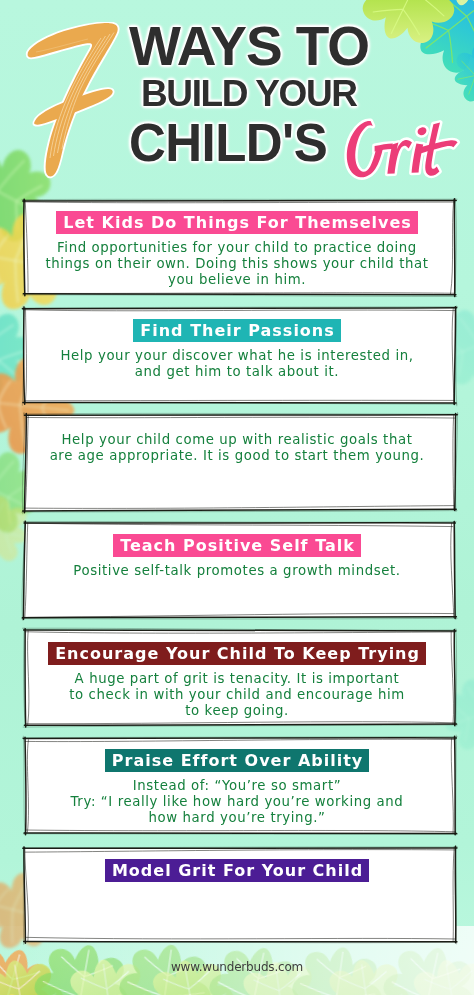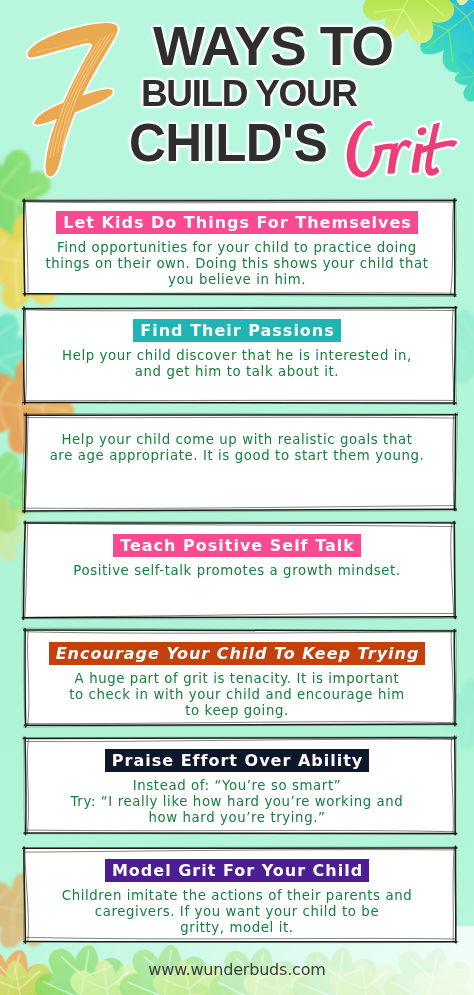--- a/index.html
+++ b/index.html
@@ -16,38 +16,38 @@
     background:linear-gradient(100deg,rgba(255,255,255,0.02) 0%,rgba(255,255,255,0.28) 36%,rgba(255,255,255,0.58) 68%,rgba(255,255,255,0.78) 100%);}
 
   
   #header{position:absolute;left:0;top:0;width:474px;height:200px;}
   #seven{position:absolute;left:22px;top:22px;width:100px;height:160px;}
   #head-lines{position:absolute;left:129px;top:22px;width:345px;}
   .hline{font-family:"Liberation Sans",sans-serif;font-weight:bold;color:#2e2e2e;
      font-size:54px;line-height:48px;letter-spacing:-0.3px;white-space:nowrap;
      text-shadow:0 0 2px #fff, 1px 1px 2px #fff, -1px 1px 2px #fff, 1px -1px 2px #fff, -1px -1px 2px #fff,
                  0 2px 3px #fff, 2px 0 3px #fff, -2px 0 3px #fff, 0 -2px 3px #fff;}
-  .hline.l1{font-size:55px;letter-spacing:-1.1px;margin-left:24px;}
+  .hline.l1{font-size:55px;letter-spacing:-1.1px;}
   .hline.l2{font-size:37px;letter-spacing:-1.4px;margin-left:12px;}
   .hline.l3{font-size:54px;letter-spacing:-0.6px;transform:scaleX(0.945);transform-origin:left center;}
   #grit{position:absolute;left:340px;top:116px;width:122px;height:68px;}
 
   
   .card{position:absolute;left:25px;width:430px;}
   .card-bg{position:absolute;overflow:visible;}
   .card-inner{position:absolute;left:-3px;top:0;width:430px;text-align:center;padding-top:11px;}
   .chip{display:inline-block;color:#ffffff;
      font-family:"DejaVu Sans",sans-serif;font-weight:bold;
      font-size:16px;line-height:17px;padding:3px 6px;letter-spacing:1.0px;text-indent:1.1px;}
   .btext{color:#15803d;font-family:"DejaVu Sans",sans-serif;font-size:13.3px;
      line-height:16.2px;padding:6px 8px 0;white-space:pre-line;letter-spacing:0.6px;}
 
   
   #footer{position:absolute;left:0;top:960px;width:474px;text-align:center;
-     color:#3d3d3d;font-family:"DejaVu Sans",sans-serif;font-size:16px;letter-spacing:-0.2px;}
+     color:#3d3d3d;font-family:"DejaVu Sans",sans-serif;font-size:12px;letter-spacing:-0.2px;}
 </style>
 </head>
 <body>
 
 <div id="page">
   <div id="bg-base"></div>
   <svg id="bg-svg" viewBox="0 0 474 995">
     <defs>
 
       <path id="leaf" d="M0,0
@@ -322,21 +322,21 @@
           <path d="M5.672181069958848,102.2593707133059 C4.205474108367627,70.99941358024691 4.615486111111111,29.002964677640602 5.024852537722908,4.9577760631001375" fill="none" stroke="#14160f" stroke-width="1.5" stroke-linecap="round" opacity="0.96"></path>
           <path d="M4.61270061728395,7.76821159122085 C117.28798096707818,10.479442729766804 280.6974202674897,6.747551440329219 435.9455599794239,8.56680658436214" fill="none" stroke="#14160f" stroke-width="0.85" stroke-linecap="round" opacity="0.62"></path>
           <path d="M434.2727585733882,5.832620781893004 C431.3796399176955,34.943431069958855 434.888816872428,75.64974794238682 434.7000997942387,101.97375778463649" fill="none" stroke="#14160f" stroke-width="0.85" stroke-linecap="round" opacity="0.62"></path>
           <path d="M435.26792623456794,98.43540534979424 C322.62700360082306,98.1309585048011 160.2179243827161,98.51708333333333 5.187206790123456,98.77309499314129" fill="none" stroke="#14160f" stroke-width="0.85" stroke-linecap="round" opacity="0.62"></path>
           <path d="M6.427907750342936,100.75042102194787 C8.696917866941014,70.63781207133059 6.719851680384088,30.947124485596706 6.516401234567902,6.0814719478737995" fill="none" stroke="#14160f" stroke-width="0.85" stroke-linecap="round" opacity="0.62"></path>
           <path d="M3.1007248028120715,6.0829923696845 C115.84297067901234,5.275029149519891 280.24623713991764,5.224989711934157 438.58112872513715,4.7587591306584365" fill="none" stroke="#14160f" stroke-width="0.7" stroke-linecap="round" opacity="0.38"></path>
           <path d="M437.4067146776406,4.009198559670782 C437.4621502057613,34.45162037037037 436.0675,73.67151748971193 437.7942966820988,103.84136501628944" fill="none" stroke="#14160f" stroke-width="0.7" stroke-linecap="round" opacity="0.38"></path>
           <path d="M437.9034949802812,102.16166953875172 C324.1449562757202,101.99951131687243 161.5074819958848,100.11399005486967 3.6752309756515773,100.6728272462277" fill="none" stroke="#14160f" stroke-width="0.7" stroke-linecap="round" opacity="0.38"></path>
           <path d="M3.3309399434156375,103.41802825360082 C4.573094135802469,70.84328875171467 5.378455932784637,30.505276063100133 4.209303840877915,4.258049725651578" fill="none" stroke="#14160f" stroke-width="0.7" stroke-linecap="round" opacity="0.38"></path>
         </svg>
-        <div class="card-inner"><div class="chip" style="background: rgb(31, 181, 180);">Find Their Passions</div><div class="btext">Help your child discover that he is interested in,
+        <div class="card-inner"><div class="chip" style="background: rgb(31, 181, 180);">Find Their Passions</div><div class="btext">Help your your discover what he is interested in,
 and get him to talk about it.</div></div>
       </div>
       <div class="card" style="top: 415px; height: 95px;">
         <svg class="card-bg" viewBox="0 0 442 107" width="442" height="107" style="left: -6px; top: -6px;">
           <path d="M6.933528806584362,6.0488340192043895 L436.7534259259259,6.101423182441701 L435.71159465020577,100.04084362139918 L5.1709979423868315,101.96586076817559 Z" fill="#ffffff"></path>
           <path d="M5.433528806584362,6.333137860082305 C117.53008230452674,6.275662722908093 282.9904475308642,6.002433984910837 438.2534259259259,5.87113511659808" fill="none" stroke="#14160f" stroke-width="1.5" stroke-linecap="round" opacity="0.96"></path>
           <path d="M436.6131824417009,4.601423182441701 C436.0466563786008,35.04503429355281 436.6457098765432,75.21431412894376 435.68021604938275,101.54084362139918" fill="none" stroke="#14160f" stroke-width="1.5" stroke-linecap="round" opacity="0.96"></path>
           <path d="M437.21159465020577,100.35753429355282 C324.32033950617284,100.95408950617283 161.2955195473251,101.24548182441701 3.6709979423868315,102.03709533607682" fill="none" stroke="#14160f" stroke-width="1.5" stroke-linecap="round" opacity="0.96"></path>
           <path d="M5.492770919067215,103.8658607681756 C5.754415294924554,74.18009173525378 7.545188614540466,32.463169581618665 7.277746913580247,4.5488340192043895" fill="none" stroke="#14160f" stroke-width="1.5" stroke-linecap="round" opacity="0.96"></path>
           <path d="M7.332288168724279,8.46607647462277 C119.68692386831276,9.505693587105624 281.25222736625517,7.090983367626887 436.0790732510288,9.06526817558299" fill="none" stroke="#14160f" stroke-width="0.85" stroke-linecap="round" opacity="0.62"></path>
@@ -378,60 +378,58 @@
           <path d="M6.73395061728395,102.07884087791496 C6.052297668038409,73.24144804526749 6.004593621399177,29.923579389574755 6.183535665294925,3.730949931412894" fill="none" stroke="#14160f" stroke-width="1.5" stroke-linecap="round" opacity="0.96"></path>
           <path d="M5.787463271604938,6.741806241426612 C116.68480967078189,9.358195301783264 280.56184156378595,7.777847222222222 436.1300997942387,6.942191358024692" fill="none" stroke="#14160f" stroke-width="0.85" stroke-linecap="round" opacity="0.62"></path>
           <path d="M432.1631299725652,6.494291872427984 C431.79266460905353,33.850586419753085 435.91665637860075,73.93319958847735 434.02682921810697,99.46900850480111" fill="none" stroke="#14160f" stroke-width="0.85" stroke-linecap="round" opacity="0.62"></path>
           <path d="M436.7598734567901,97.8570061728395 C324.0664248971193,94.73749142661181 159.45827160493826,99.04336934156379 6.550858333333333,98.69278223593965" fill="none" stroke="#14160f" stroke-width="0.85" stroke-linecap="round" opacity="0.62"></path>
           <path d="M8.72410013717421,99.89073347050756 C12.17275377229081,71.523673696845 6.945378943758573,30.607862654320986 9.108210905349793,5.838822050754458" fill="none" stroke="#14160f" stroke-width="0.85" stroke-linecap="round" opacity="0.62"></path>
           <path d="M3.4265321201989027,3.278361582647462 C118.67498456790123,2.7482261659807956 280.65695473251026,5.7163966049382715 437.6462573645405,5.086389146090535" fill="none" stroke="#14160f" stroke-width="0.7" stroke-linecap="round" opacity="0.38"></path>
           <path d="M436.82767262517143,3.639212152777778 C438.48998971193413,34.9513683127572 436.9990432098765,73.9031172839506 436.83021604938267,101.19699931412895" fill="none" stroke="#14160f" stroke-width="0.7" stroke-linecap="round" opacity="0.38"></path>
           <path d="M438.2760310270919,99.86312388545954 C323.68622942386827,100.82209362139919 159.96079218106996,100.48595507544582 4.189927181927297,102.06950535836762" fill="none" stroke="#14160f" stroke-width="0.7" stroke-linecap="round" opacity="0.38"></path>
           <path d="M6.327818930041152,102.41872427983539 C4.092757201646091,73.1655701303155 4.344106652949245,30.254285836762683 5.147070173182442,2.9837423311042524" fill="none" stroke="#14160f" stroke-width="0.7" stroke-linecap="round" opacity="0.38"></path>
         </svg>
-        <div class="card-inner"><div class="chip" style="background: #c2410c; font-style: italic;">Encourage Your Child To Keep Trying</div><div class="btext">A huge part of grit is tenacity. It is important
+        <div class="card-inner"><div class="chip" style="background: #7f1d1d;">Encourage Your Child To Keep Trying</div><div class="btext">A huge part of grit is tenacity. It is important
 to check in with your child and encourage him
 to keep going.</div></div>
       </div>
       <div class="card" style="top: 738px; height: 95px;">
         <svg class="card-bg" viewBox="0 0 442 107" width="442" height="107" style="left: -6px; top: -6px;">
           <path d="M5.752078189300412,6.822007887517147 L435.9016049382716,5.778918038408779 L436.1671810699589,101.21525205761317 L6.57843621399177,100.78533093278463 Z" fill="#ffffff"></path>
           <path d="M4.252078189300412,6.571754115226338 C116.64728137860081,6.893304183813443 279.79746141975306,4.904951989026063 437.4016049382716,5.966541495198903" fill="none" stroke="#14160f" stroke-width="1.5" stroke-linecap="round" opacity="0.96"></path>
           <path d="M435.55643347050756,4.278918038408779 C436.28931069958844,33.63737482853223 436.0809567901235,74.31406207133058 436.1277880658436,102.71525205761317" fill="none" stroke="#14160f" stroke-width="1.5" stroke-linecap="round" opacity="0.96"></path>
           <path d="M437.6671810699589,101.38997770919067 C323.21346450617284,101.82605452674898 160.2117926954733,101.29645919067215 5.07843621399177,100.95595850480109" fill="none" stroke="#14160f" stroke-width="1.5" stroke-linecap="round" opacity="0.96"></path>
           <path d="M6.554540466392319,102.68533093278464 C7.601238854595336,72.52212620027434 6.534296124828533,31.64378429355281 6.036430041152264,5.322007887517147" fill="none" stroke="#14160f" stroke-width="1.5" stroke-linecap="round" opacity="0.96"></path>
           <path d="M6.107050823045268,9.439671124828534 C116.68375257201646,10.384446159122085 281.7166486625514,6.32127914951989 436.26361306584363,7.440652949245542" fill="none" stroke="#14160f" stroke-width="0.85" stroke-linecap="round" opacity="0.62"></path>
           <path d="M432.5265871056242,6.71484890260631 C431.13033950617285,34.6863048696845 435.4592695473251,74.32101680384086 434.06907235939644,101.30075874485597" fill="none" stroke="#14160f" stroke-width="0.85" stroke-linecap="round" opacity="0.62"></path>
           <path d="M436.5291891975309,99.82420644718793 C325.5462319958848,96.93966906721538 162.20505401234573,99.8854646776406 6.933408847736626,98.02601131687241" fill="none" stroke="#14160f" stroke-width="0.85" stroke-linecap="round" opacity="0.62"></path>
           <path d="M8.422830932784636,100.27083762002744 C11.664699074074075,72.08562757201646 6.220554698216736,30.17477537722908 9.43881412894376,7.757938751714677" fill="none" stroke="#14160f" stroke-width="0.85" stroke-linecap="round" opacity="0.62"></path>
           <path d="M3.5238012259945135,5.7368179869684495 C118.81898919753085,5.105958504801097 281.9938605967078,5.28019890260631 438.1346335776749,4.662265817901235" fill="none" stroke="#14160f" stroke-width="0.7" stroke-linecap="round" opacity="0.38"></path>
           <path d="M437.19799194101506,3.1215500171467765 C437.2326028806584,33.117950960219474 436.50955761316874,73.3403172153635 436.77552250514407,102.98221074674211" fill="none" stroke="#14160f" stroke-width="0.7" stroke-linecap="round" opacity="0.38"></path>
           <path d="M438.4002097093622,102.2969420010288 C325.533320473251,102.42962105624143 161.44522890946504,101.94327674897119 4.350159250685872,101.80839806241427" fill="none" stroke="#14160f" stroke-width="0.7" stroke-linecap="round" opacity="0.38"></path>
           <path d="M5.993445258916324,102.75228962191358 C3.999311556927298,71.60633058984911 5.799323559670782,31.583955761316872 4.362992283950618,4.164639866255144" fill="none" stroke="#14160f" stroke-width="0.7" stroke-linecap="round" opacity="0.38"></path>
         </svg>
-        <div class="card-inner"><div class="chip" style="background: #0f172a;">Praise Effort Over Ability</div><div class="btext">Instead of: “You’re so smart”
+        <div class="card-inner"><div class="chip" style="background: #0f766e;">Praise Effort Over Ability</div><div class="btext">Instead of: “You’re so smart”
 Try: “I really like how hard you’re working and
 how hard you’re trying.”</div></div>
       </div>
       <div class="card" style="top: 848px; height: 94px;">
         <svg class="card-bg" viewBox="0 0 442 106" width="442" height="106" style="left: -6px; top: -6px;">
           <path d="M5.358261316872428,6.413065843621399 L436.4176646090535,5.671416323731139 L436.31904320987655,99.27338820301783 L6.247582304526749,99.39182098765433 Z" fill="#ffffff"></path>
           <path d="M3.8582613168724276,6.251292866941015 C118.35301440329218,7.032518004115226 280.73313271604934,6.339124657064472 437.9176646090535,5.998343621399177" fill="none" stroke="#14160f" stroke-width="1.5" stroke-linecap="round" opacity="0.96"></path>
           <path d="M436.5375171467764,4.171416323731139 C435.57019547325103,33.66815500685871 437.49270576131687,72.4939780521262 436.54364540466395,100.77338820301783" fill="none" stroke="#14160f" stroke-width="1.5" stroke-linecap="round" opacity="0.96"></path>
           <path d="M437.81904320987655,99.66745884773663 C323.8445061728395,99.11670953360768 159.85055041152265,100.31345164609054 4.747582304526749,99.59557956104253" fill="none" stroke="#14160f" stroke-width="1.5" stroke-linecap="round" opacity="0.96"></path>
           <path d="M6.3751303155006855,101.29182098765433 C6.550180041152263,70.4028043552812 4.463998628257887,30.24398919753087 5.0893244170096015,4.913065843621399" fill="none" stroke="#14160f" stroke-width="1.5" stroke-linecap="round" opacity="0.96"></path>
           <path d="M6.426638374485596,10.137536008230452 C116.68269547325103,9.410697016460906 279.87145576131684,6.664711076817558 436.3971263374485,7.9391145404663925" fill="none" stroke="#14160f" stroke-width="0.85" stroke-linecap="round" opacity="0.62"></path>
           <path d="M435.2100442386831,4.751405932784636 C432.8680144032922,34.92202331961591 435.00188271604935,73.26883401920438 434.11131550068586,99.13250898491083" fill="none" stroke="#14160f" stroke-width="0.85" stroke-linecap="round" opacity="0.62"></path>
           <path d="M436.2985049382716,96.99140672153635 C324.02603909465023,95.14184670781893 161.9518364197531,98.72756001371744 7.3159593621399175,95.35924039780522" fill="none" stroke="#14160f" stroke-width="0.85" stroke-linecap="round" opacity="0.62"></path>
           <path d="M8.921561728395062,98.65094176954733 C11.15664437585734,71.24758144718793 5.495730452674897,29.22168810013718 5.849417352537722,5.493055452674897" fill="none" stroke="#14160f" stroke-width="0.85" stroke-linecap="round" opacity="0.62"></path>
           <path d="M3.621070331790123,6.195274391289438 C115.96299382716049,5.4636908436214 280.33076646090535,4.844001200274348 438.6230097908093,5.038142489711935" fill="none" stroke="#14160f" stroke-width="0.7" stroke-linecap="round" opacity="0.38"></path>
           <path d="M436.67831125685865,3.786887881515775 C438.3752160493827,33.084533607681756 436.0200720164609,73.7375171467764 437.6108289609054,101.95042217935529" fill="none" stroke="#14160f" stroke-width="0.7" stroke-linecap="round" opacity="0.38"></path>
           <path d="M438.5243883916324,99.93076011659808 C324.3804115226337,102.03714849108368 159.9296656378601,99.40059842249657 4.5103913194444445,99.54729076646092" fill="none" stroke="#14160f" stroke-width="0.7" stroke-linecap="round" opacity="0.38"></path>
           <path d="M4.769071587791496,102.26885496399179 C3.905865912208505,71.24709104938272 4.654540466392318,29.79362568587106 4.468914394718793,4.528537401406036" fill="none" stroke="#14160f" stroke-width="0.7" stroke-linecap="round" opacity="0.38"></path>
         </svg>
-        <div class="card-inner"><div class="chip" style="background: #4c1d95;">Model Grit For Your Child</div><div class="btext">Children imitate the actions of their parents and
-caregivers. If you want your child to be
-gritty, model it.</div></div>
+        <div class="card-inner"><div class="chip" style="background: #4c1d95;">Model Grit For Your Child</div></div>
       </div>
     </div>
 
   <div id="footer">www.wunderbuds.com</div>
 </div>
 
 </body></html>

